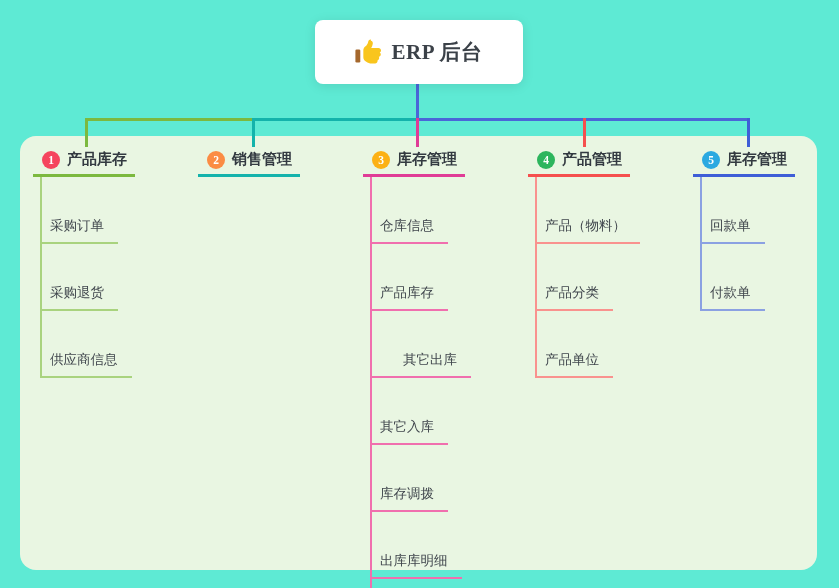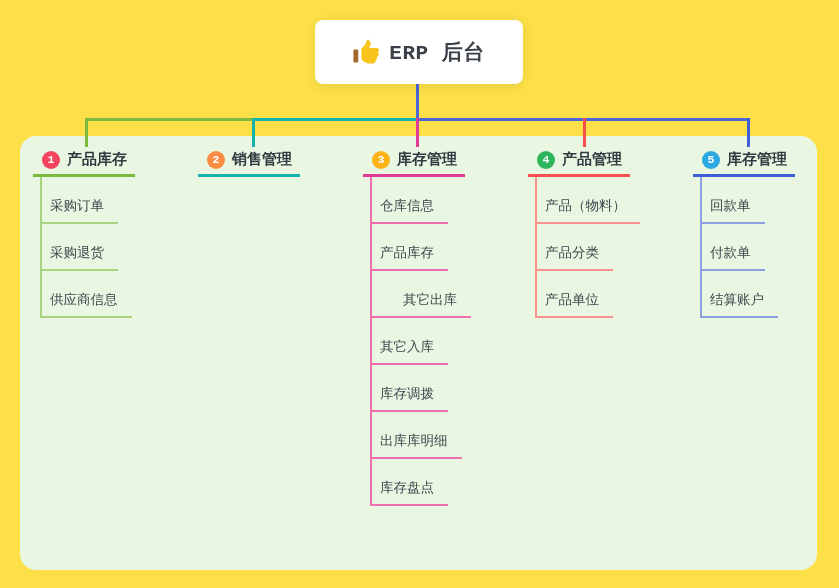--- a/index.html
+++ b/index.html
@@ -1,18 +1,18 @@
 <!DOCTYPE html>
 <html><head>
 <meta charset="utf-8">
 <style>
   html,body{margin:0;padding:0;background:#ffffff;}
   #stage{
-    position:relative;width:839px;height:588px;overflow:hidden;background:#fde047;
-    font-family:Liberation Mono, monospace;
+    position:relative;width:839px;height:588px;overflow:hidden;background:#5eead4;
+    font-family:Liberation Serif, serif;
   }
   
   .root-node{
     position:absolute;left:315px;top:20px;width:208px;height:64px;
     background:#ffffff;border-radius:8px;
     box-shadow:0 2px 12px rgba(0,0,0,0.10);
     display:flex;align-items:center;justify-content:center;gap:10px;
   }
   .root-label{font-size:21px;font-weight:600;color:#3b4148;letter-spacing:.5px;}
   .thumb{display:flex;align-items:center;}
@@ -32,21 +32,21 @@
     padding:2px 8px 5px 9px;border-bottom:3px solid;min-width:80px;
   }
   .badge{
     width:18px;height:18px;border-radius:50%;flex:0 0 18px;
     color:#fff;font-size:11.5px;font-weight:600;line-height:18px;text-align:center;
     margin-right:7px;
   }
   .branch-label{font-size:15px;font-weight:600;color:#333a41;}
   .items{position:relative;}
   .vline{position:absolute;left:7px;top:0;width:2px;height:100%;}
-  .item{height:47px;position:relative;display:flex;align-items:flex-end;}
+  .item{height:67px;position:relative;display:flex;align-items:flex-end;}
   .item-label{
     display:inline-block;margin-left:7px;padding:0 14px 7px 10px;
     border-bottom:2px solid;font-size:13.5px;color:#40464d;
   }
 </style>
 </head>
 <body>
 
 <div id="stage">
 
@@ -140,19 +140,16 @@
           <span class="badge" style="background: rgb(43, 169, 225);">5</span>
           <span class="branch-label">库存管理</span>
         </div><div class="items">
           <div class="vline" style="background: rgb(139, 161, 226);"></div>
           <div class="item">
             <span class="item-label" style="border-bottom-color: rgb(139, 161, 226); margin-top: 44px;">回款单</span>
           </div>
           <div class="item">
             <span class="item-label" style="border-bottom-color: rgb(139, 161, 226);">付款单</span>
           </div>
-          <div class="item">
-            <span class="item-label" style="border-bottom-color: rgb(139, 161, 226);">结算账户</span>
-          </div>
         </div></div>
     </div>
 
 </div>
 
 </body></html>

